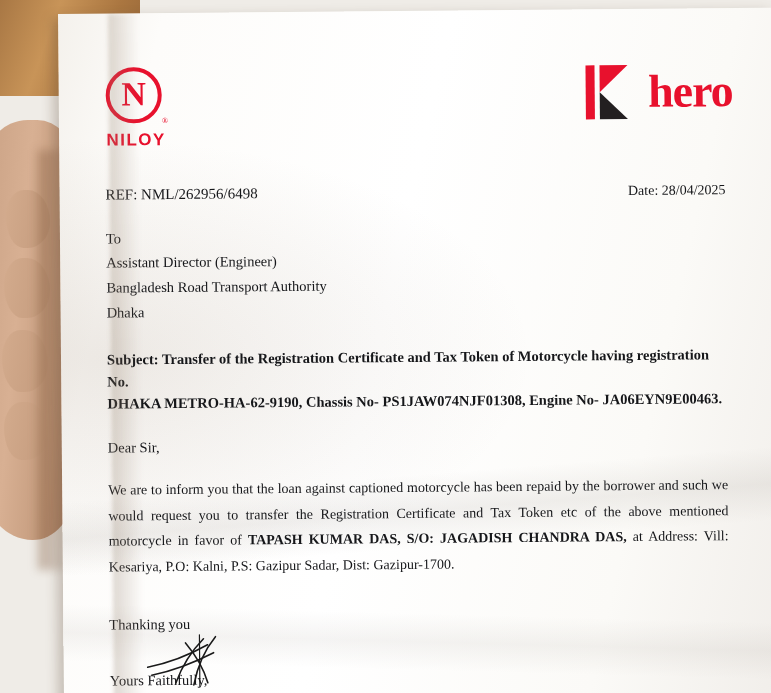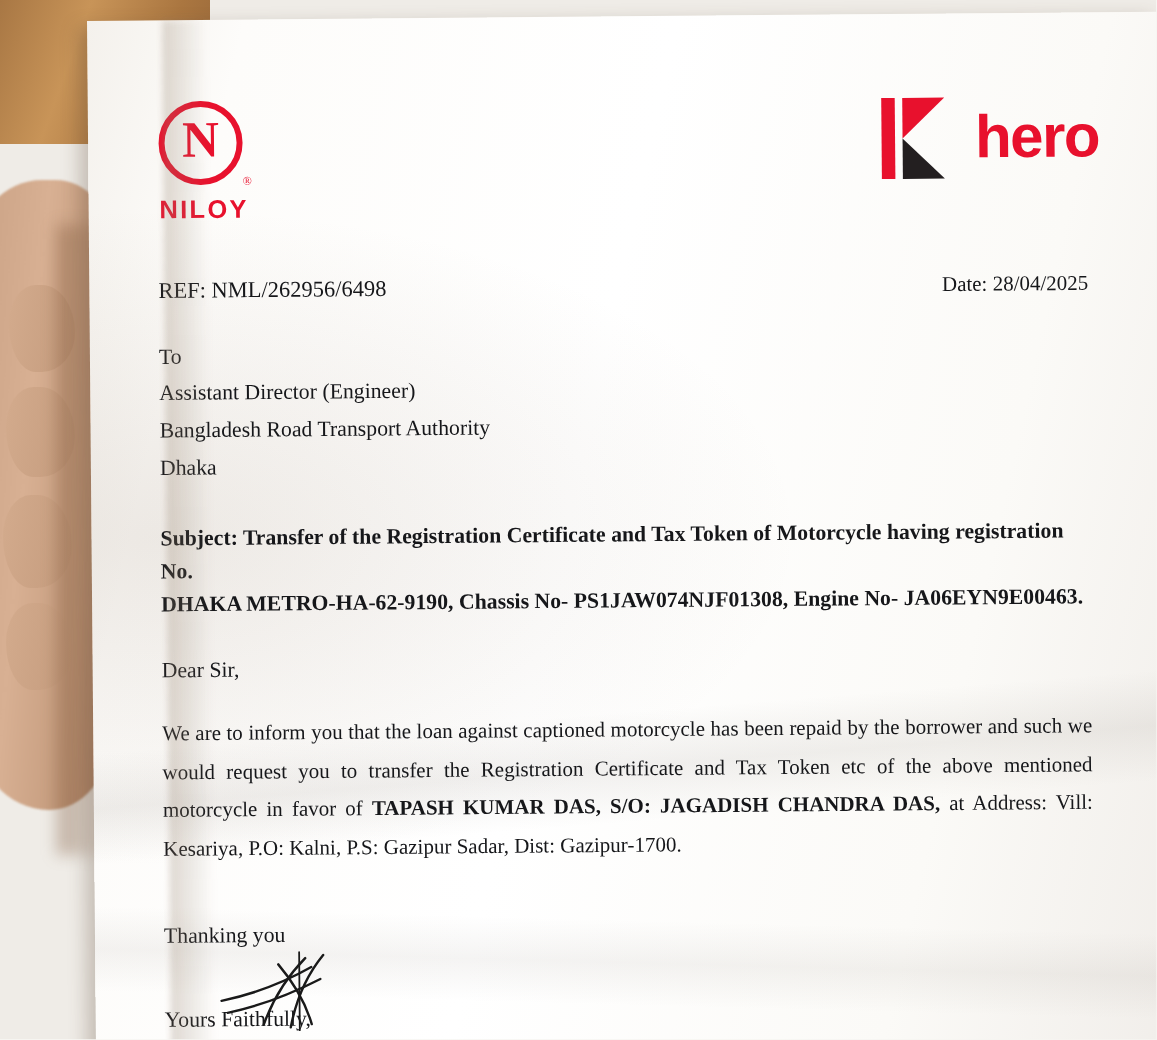--- a/index.html
+++ b/index.html
@@ -159,23 +159,23 @@
     border-bottom: 27px solid transparent;
   }
   .hero-arrow-bot {
     position: absolute;
     left: 14px; top: 27px;
     width: 0; height: 0;
     border-left: 28px solid #231f20;
     border-top: 27px solid transparent;
   }
   .hero-word {
-    font-family: Liberation Sans, sans-serif;
+    font-family: Liberation Serif, serif;
     font-weight: bold;
-    font-size: 40px;
+    font-size: 46px;
     color: #e8112d;
     letter-spacing: -1px;
     line-height: 1;
   }
 
   
   .body {
     position: absolute;
     left: 46px; top: 170px;
     width: 620px;

